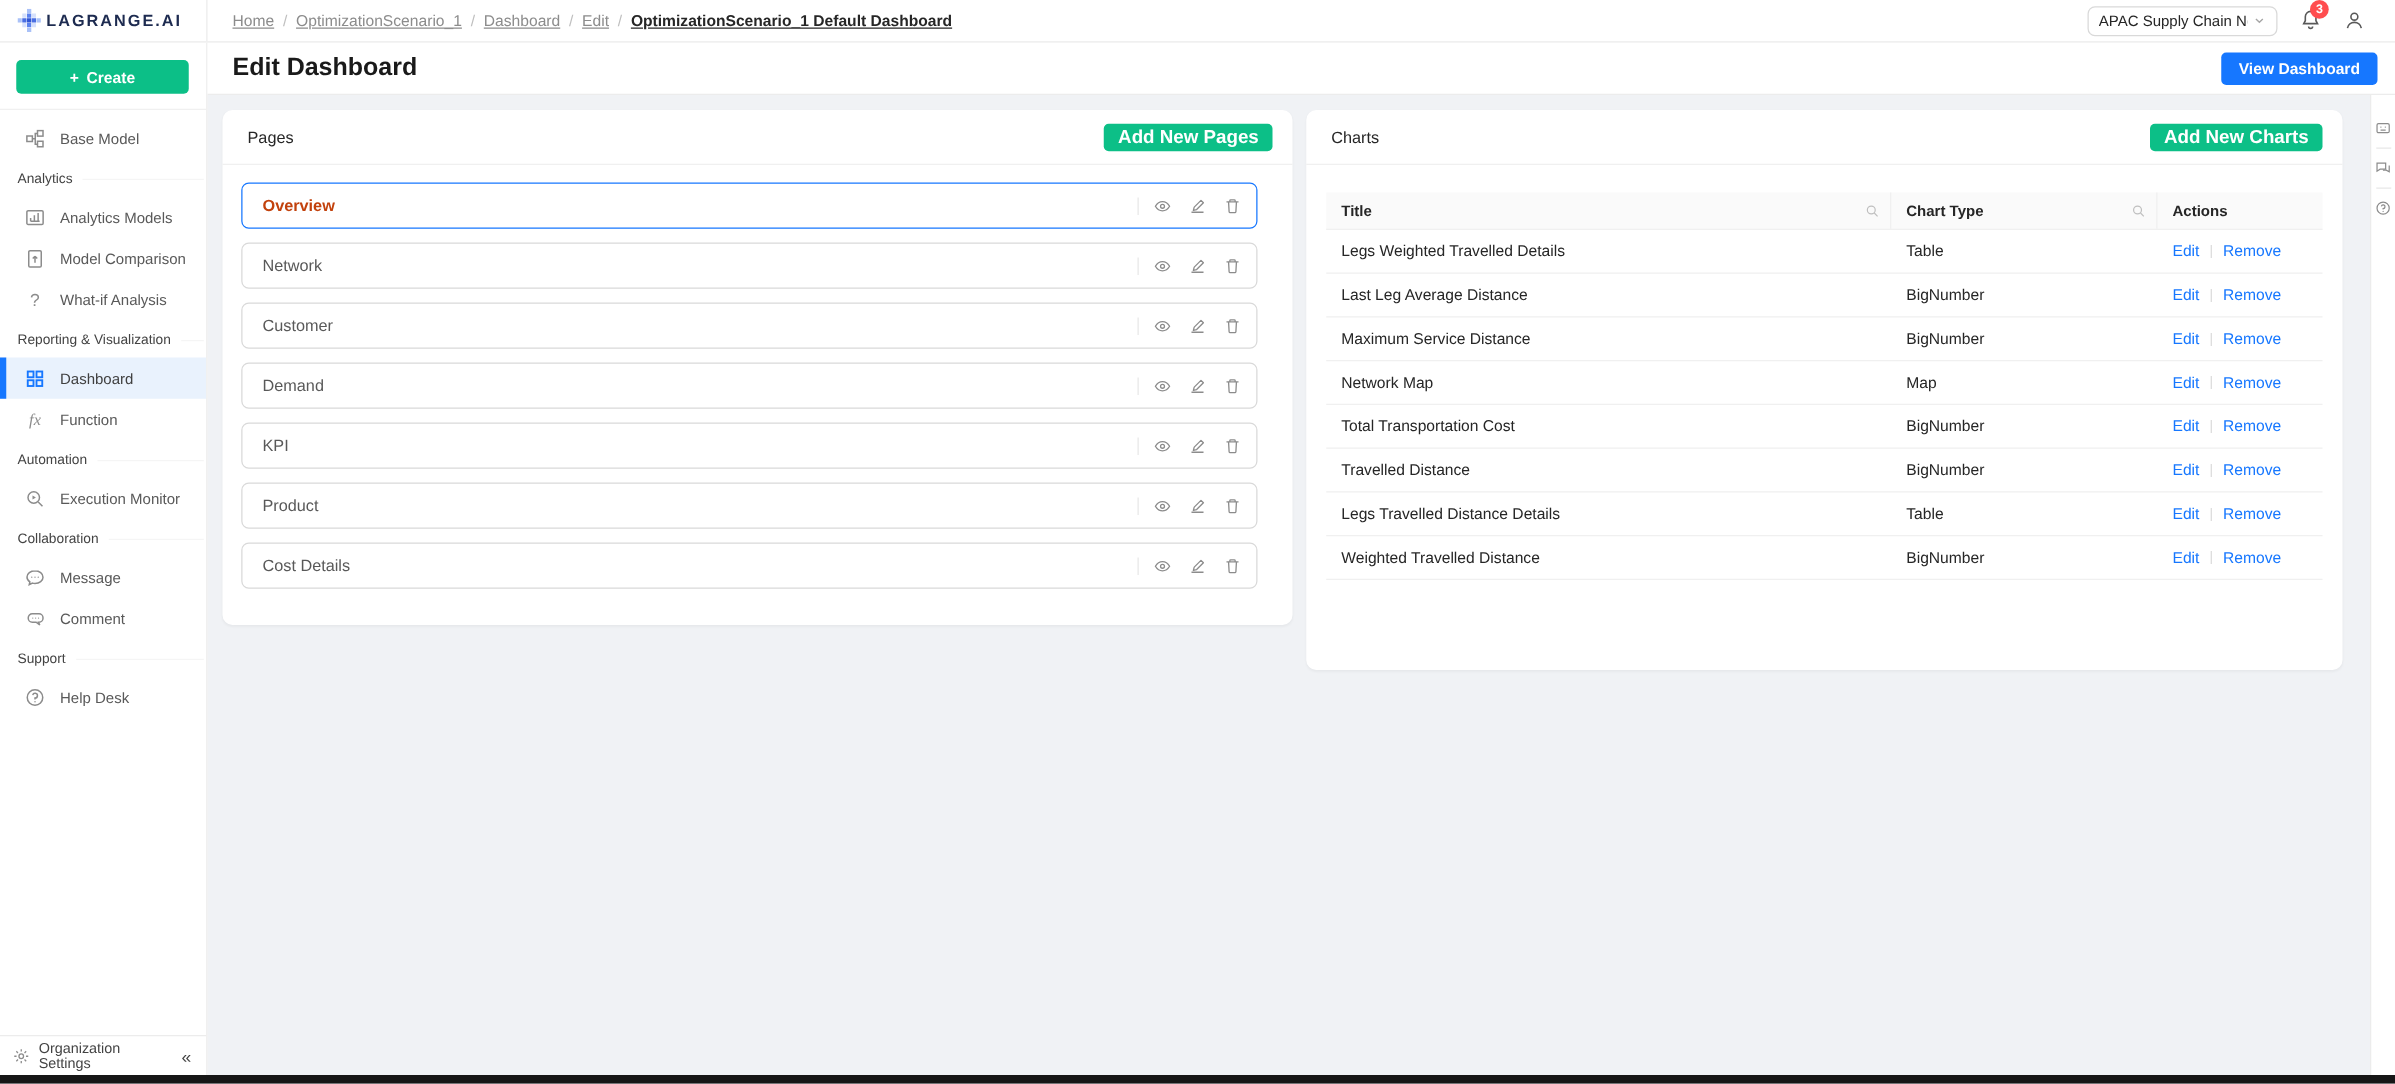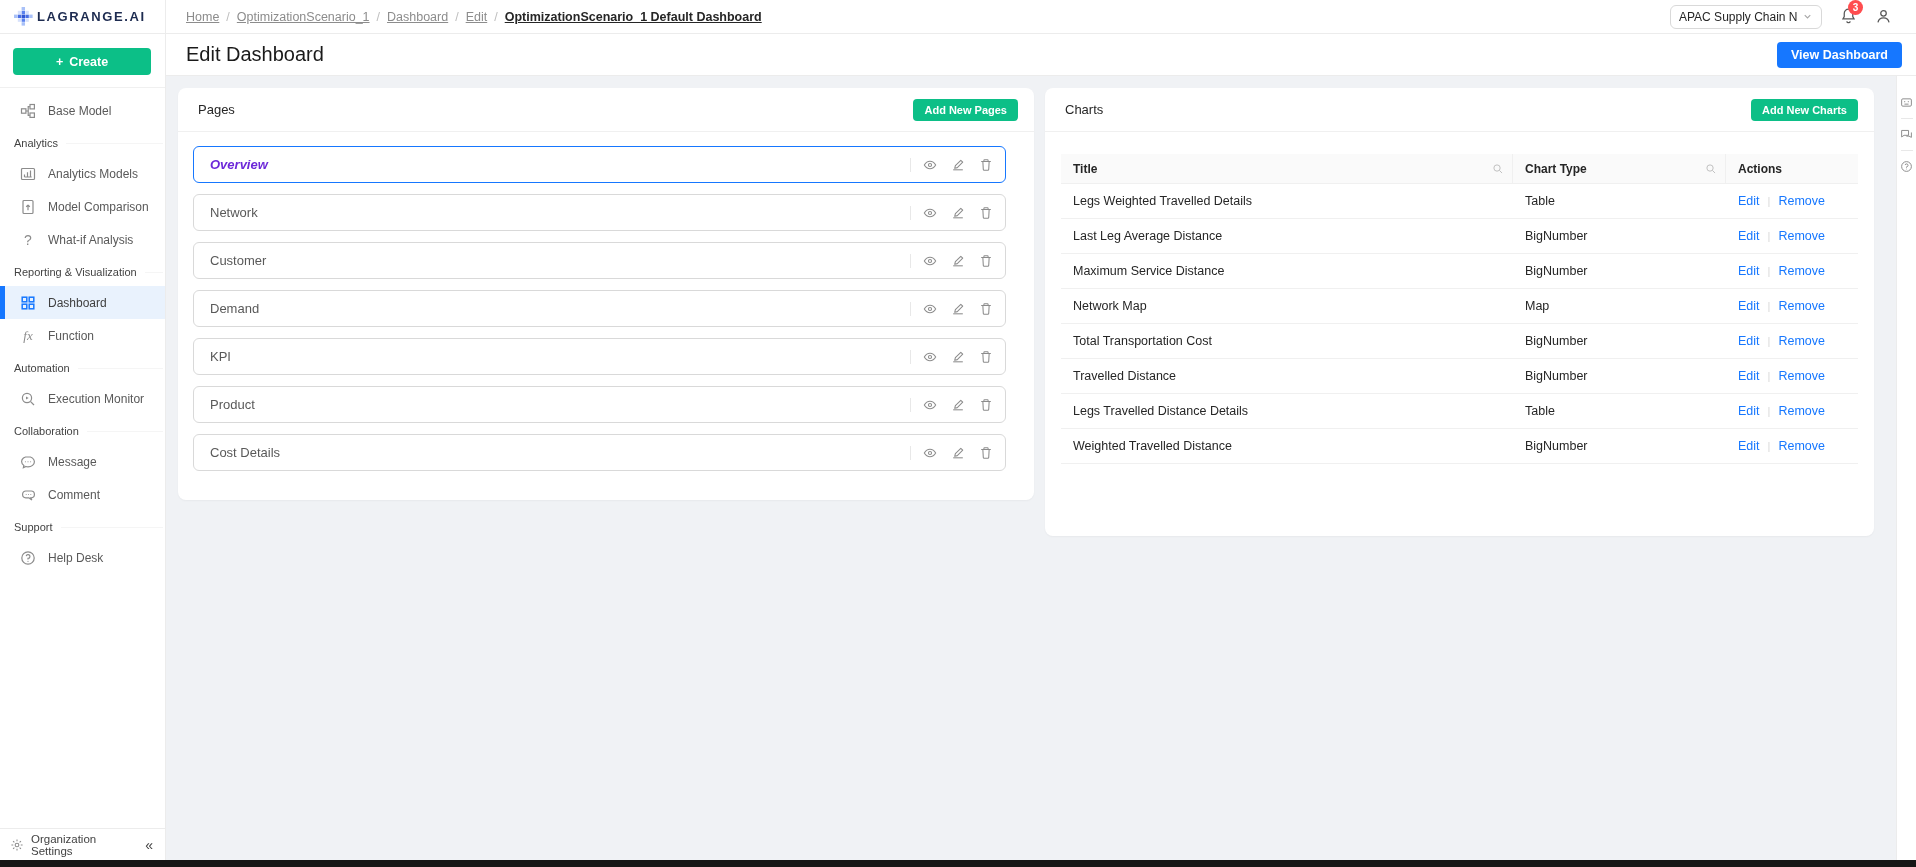--- a/index.html
+++ b/index.html
@@ -29,21 +29,21 @@
   .bell-wrap { position:relative; cursor:pointer; }
   .badge { position:absolute; top:-7px; left:8px; min-width:15px; height:15px; border-radius:8px;
            background:#ff4d4f; color:#fff; font-size:10px; font-weight:bold;
            display:flex; align-items:center; justify-content:center; padding:0 3px; }
   .avatar { cursor:pointer; }
 
   
   .page-header { position:absolute; top:34px; left:166px; right:0; height:42px; background:#fff;
                  border-bottom:1px solid #ececec; display:flex; align-items:center;
                  padding:0 14px 0 20px; z-index:5; }
-  .page-title { font-size:20px; font-weight:normal; color:#1a1a1a; }
+  .page-title { font-size:20px; font-weight:bold; color:#1a1a1a; }
   .btn-primary { margin-left:auto; background:#1677ff; color:#fff; border:none; border-radius:4px;
                  height:26px; padding:0 14px; font-size:12.5px; font-weight:bold; cursor:pointer;
                  font-family:inherit; }
 
   
   .sidebar { position:absolute; top:34px; left:0; width:166px; bottom:7px; background:#fff;
              border-right:1px solid #ececec; display:flex; flex-direction:column; z-index:4; }
   .btn-create { margin:14px 14px 12px 13px; height:27px; background:#0cbf87; border:none; border-radius:4px;
                 color:#fff; font-size:12.5px; font-weight:bold; cursor:pointer; font-family:inherit;
                 display:flex; align-items:center; justify-content:center; gap:6px; }
@@ -72,29 +72,29 @@
                  padding-top:20px; gap:9px; z-index:3; }
   .strip-div { width:12px; border-top:1px solid #e8e8e8; }
   .bottom-strip { position:absolute; left:0; right:0; bottom:0; height:7px; background:#161616; z-index:7; }
 
   
   .card { position:absolute; background:#fff; border-radius:8px; box-shadow:0 1px 2px rgba(0,0,0,0.04); }
   .card-head { height:44px; display:flex; align-items:center; padding:0 16px 0 20px;
                border-bottom:1px solid #f0f0f0; }
   .card-title { font-size:13px; color:#262626; }
   .btn-green { margin-left:auto; background:#0cbf87; border:none; border-radius:4px; color:#fff;
-               height:22px; padding:0 11px; font-size:11px; font-weight:bold; cursor:pointer; font-family:inherit; }
+               height:22px; padding:0 11px; font-size:15px; font-weight:bold; cursor:pointer; font-family:inherit; }
 
   .pages-card { left:178px; top:88px; width:856px; height:412px; }
   .pages-list { padding:14px 28px 0 15px; display:flex; flex-direction:column; gap:11px; }
   .page-row { height:37px; border:1px solid #d9d9d9; border-radius:6px; background:#fff;
               display:flex; align-items:center; padding:0 12px 0 16px; cursor:pointer; }
   .page-row-label { font-size:13px; color:#595959; flex:1; }
   .page-row.active { border:1.5px solid #1677ff; }
-  .page-row.active .page-row-label { color:#6d28d9; font-weight:bold;font-style:italic; }
+  .page-row.active .page-row-label { color:#c2410c; font-weight:bold; }
   .page-row-actions { display:flex; align-items:center; gap:14px; }
   .vdiv { width:1px; height:14px; background:#e8e8e8; margin-right:-2px; }
   .act-icon { cursor:pointer; color:#8c8c8c; }
 
   .charts-card { left:1045px; top:88px; width:829px; height:448px; }
   .chart-table { margin:22px 16px 0 16px; border:0; }
   .thead { display:grid; grid-template-columns:452px 213px 132px; background:#fafafa;
            border-bottom:1px solid #f0f0f0; height:30px; }
   .th { display:flex; align-items:center; padding:0 8px 0 12px; font-size:12px; font-weight:bold;
         color:#262626; border-right:1px solid #f0f0f0; }

